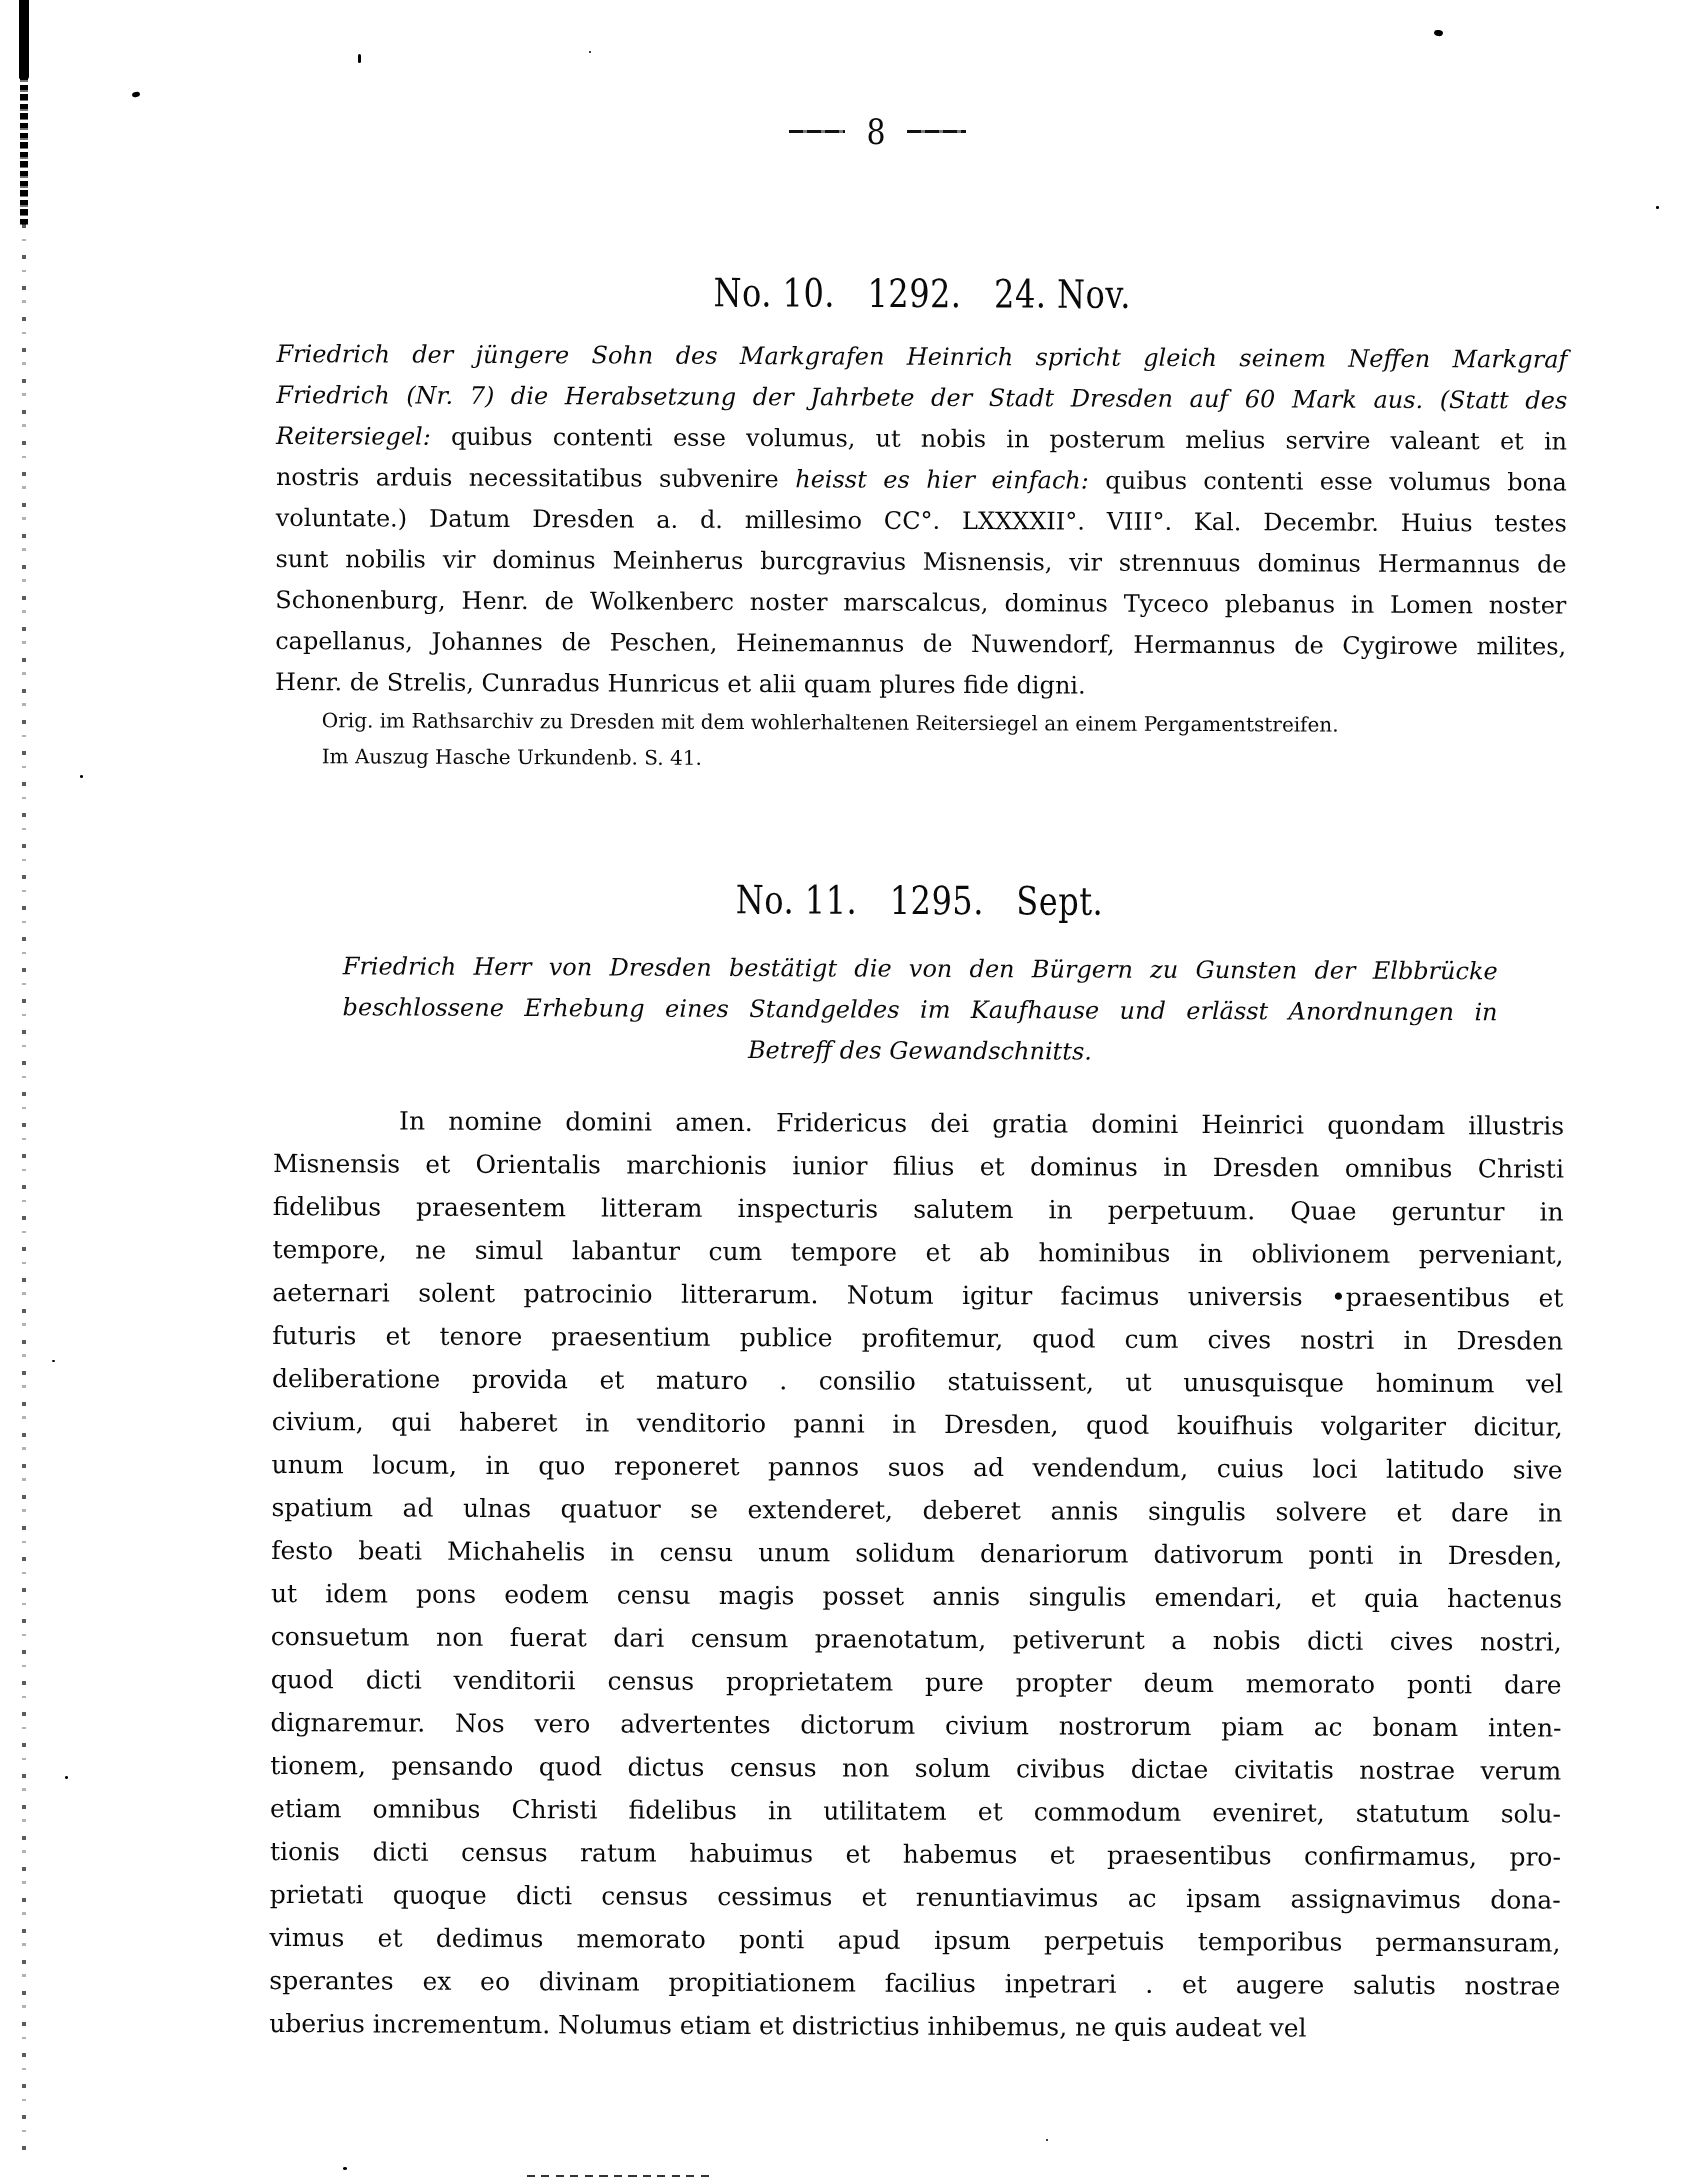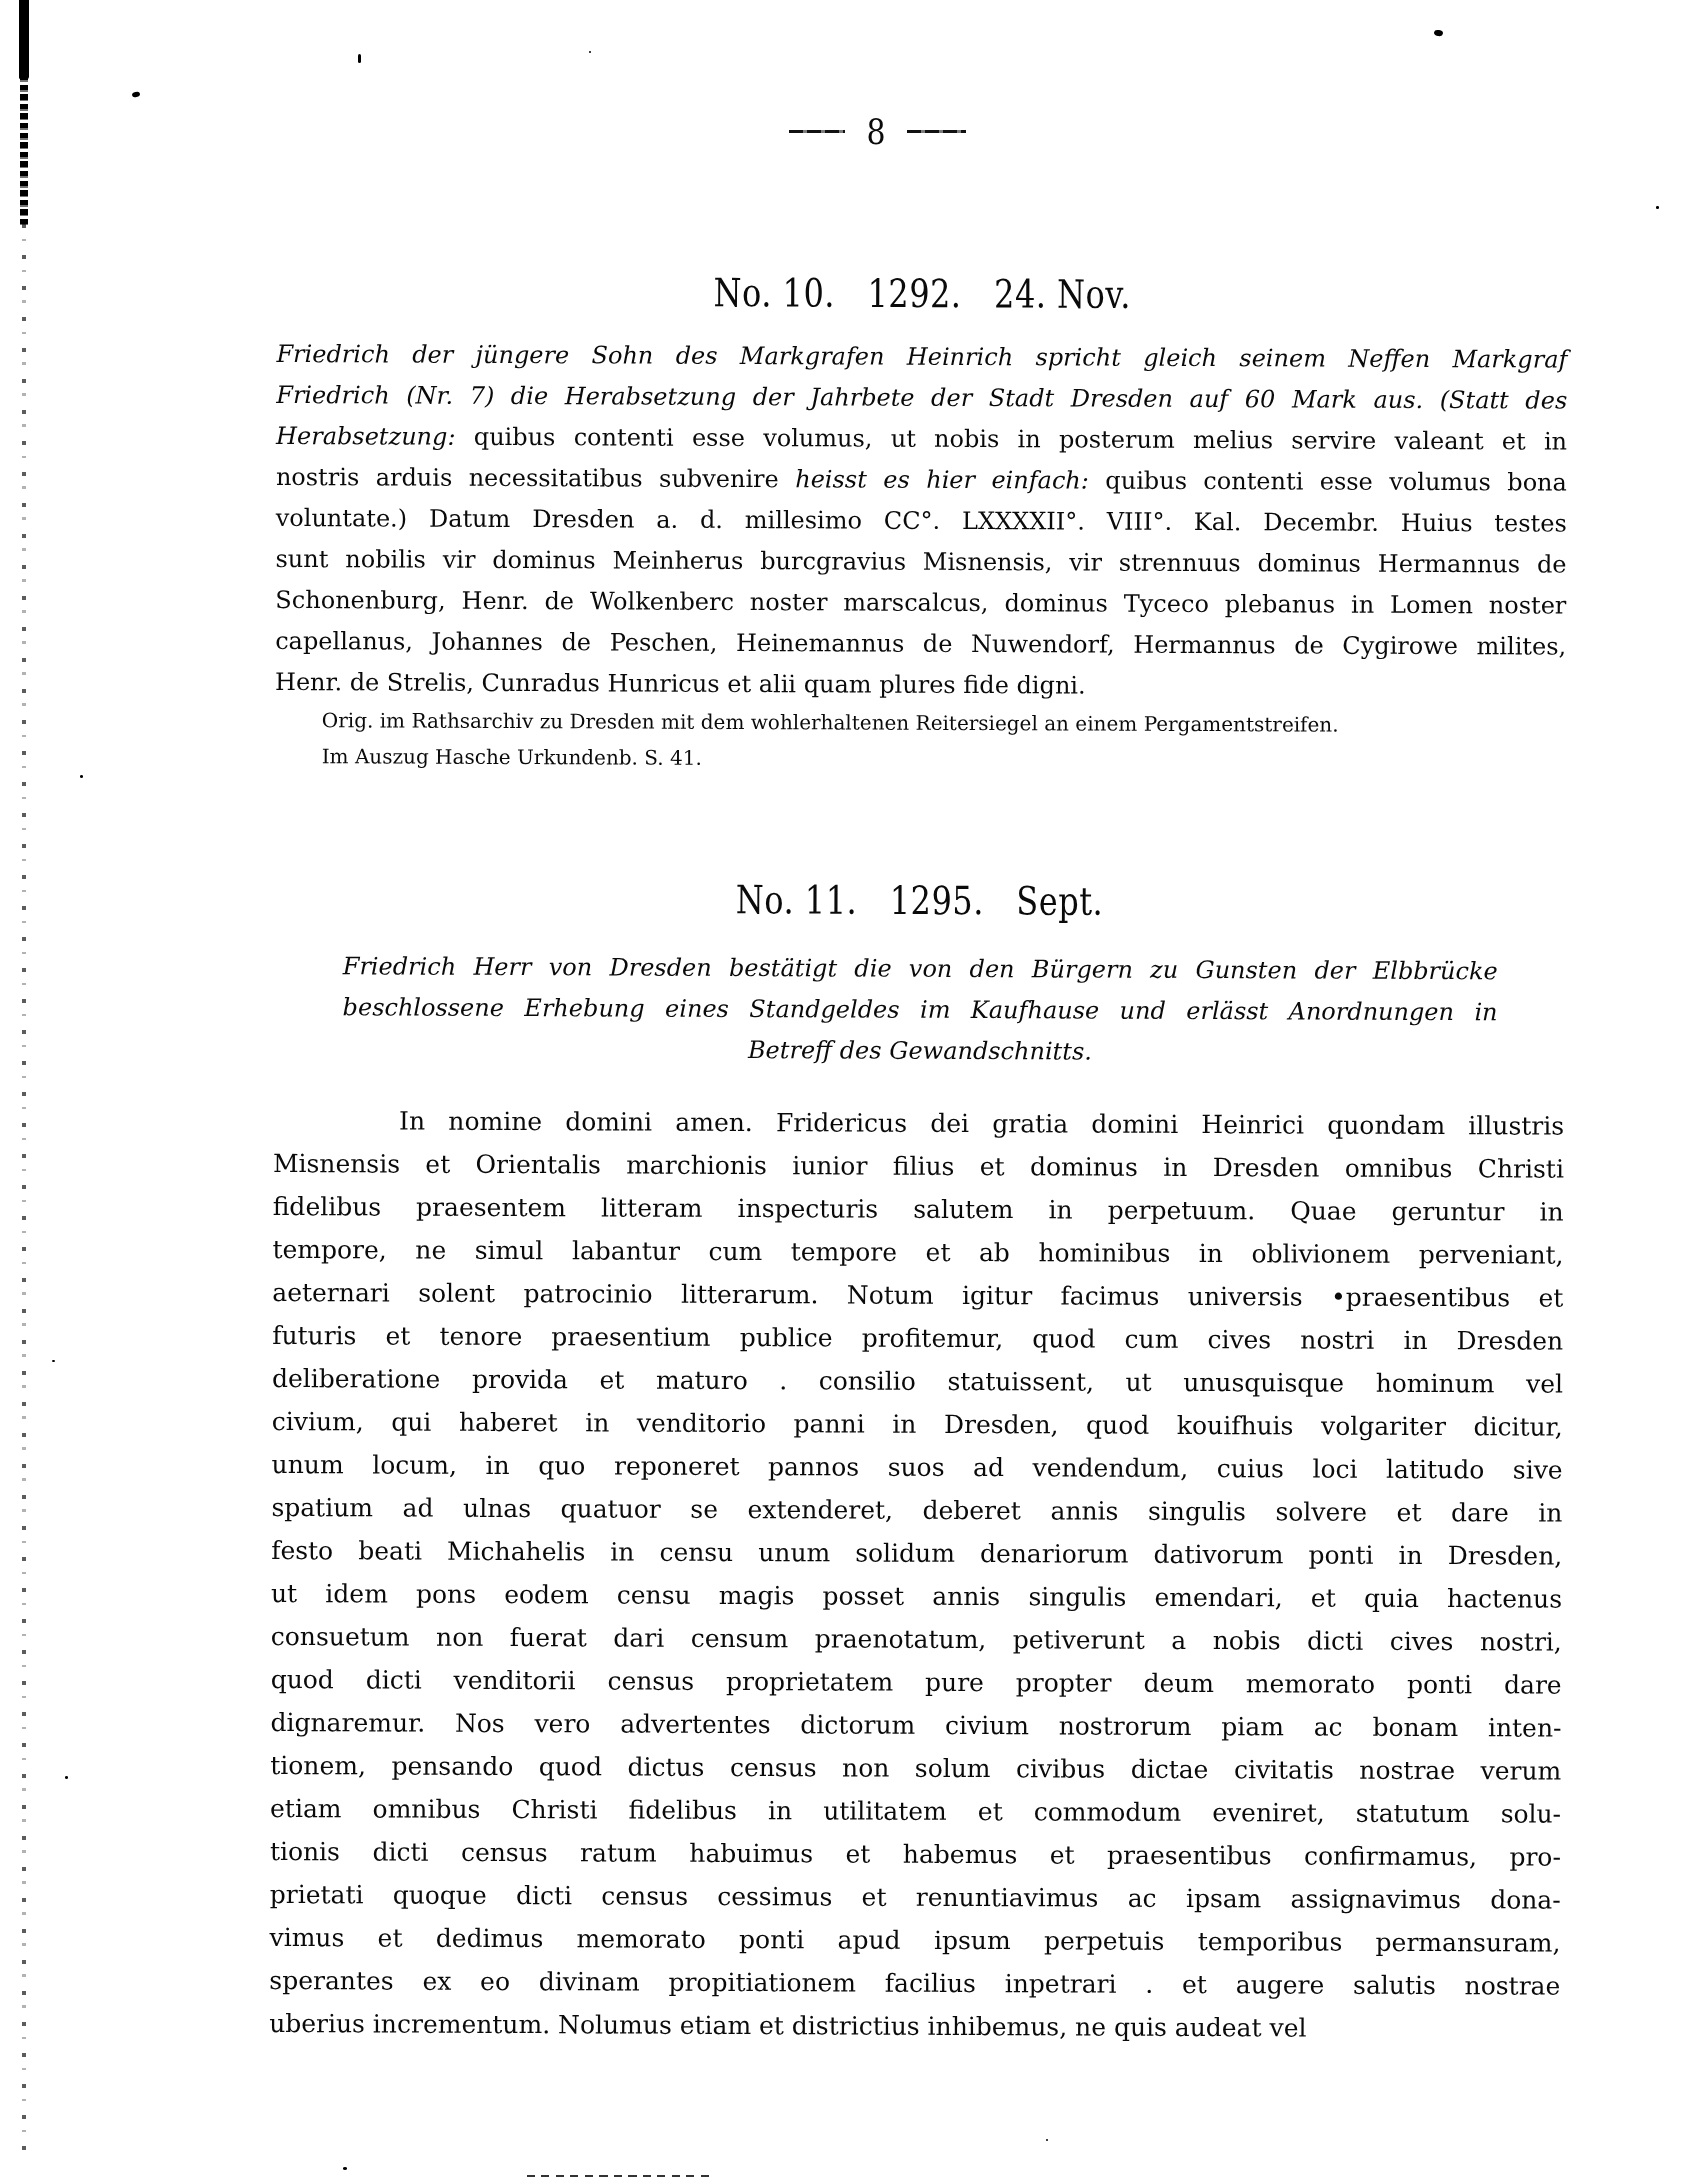--- a/index.html
+++ b/index.html
@@ -88,21 +88,21 @@
     <div class="h-rule r"></div>
   </div>
 
   <div class="textcol">
 
     <div id="h10" class="block entry-heading">No. 10. 1292. 24. Nov.</div>
 
     <div id="summary10" class="block justified">
         <div class="line first"><span class="it">Friedrich der jüngere Sohn des Markgrafen Heinrich spricht gleich seinem Neffen Markgraf</span></div>
         <div class="line"><span class="it">Friedrich (Nr. 7) die Herabsetzung der Jahrbete der Stadt Dresden auf 60 Mark aus. (Statt des</span></div>
-        <div class="line"><span class="it">Herabsetzung:</span><span> quibus contenti esse volumus, ut nobis in posterum melius servire valeant et in</span></div>
+        <div class="line"><span class="it">Reitersiegel:</span><span> quibus contenti esse volumus, ut nobis in posterum melius servire valeant et in</span></div>
         <div class="line"><span>nostris arduis necessitatibus subvenire </span><span class="it">heisst es hier einfach:</span><span> quibus contenti esse volumus bona</span></div>
         <div class="line"><span>voluntate.) Datum Dresden a. d. millesimo CC°. LXXXXII°. VIII°. Kal. Decembr. Huius testes</span></div>
         <div class="line"><span>sunt nobilis vir dominus Meinherus burcgravius Misnensis, vir strennuus dominus Hermannus de</span></div>
         <div class="line"><span>Schonenburg, Henr. de Wolkenberc noster marscalcus, dominus Tyceco plebanus in Lomen noster</span></div>
         <div class="line"><span>capellanus, Johannes de Peschen, Heinemannus de Nuwendorf, Hermannus de Cygirowe milites,</span></div>
         <div class="line last"><span>Henr. de Strelis, Cunradus Hunricus et alii quam plures fide digni.</span></div>
       </div>
 
     <div id="notes10" class="block">
         <div class="line first">Orig. im Rathsarchiv zu Dresden mit dem wohlerhaltenen Reitersiegel an einem Pergamentstreifen.</div>

